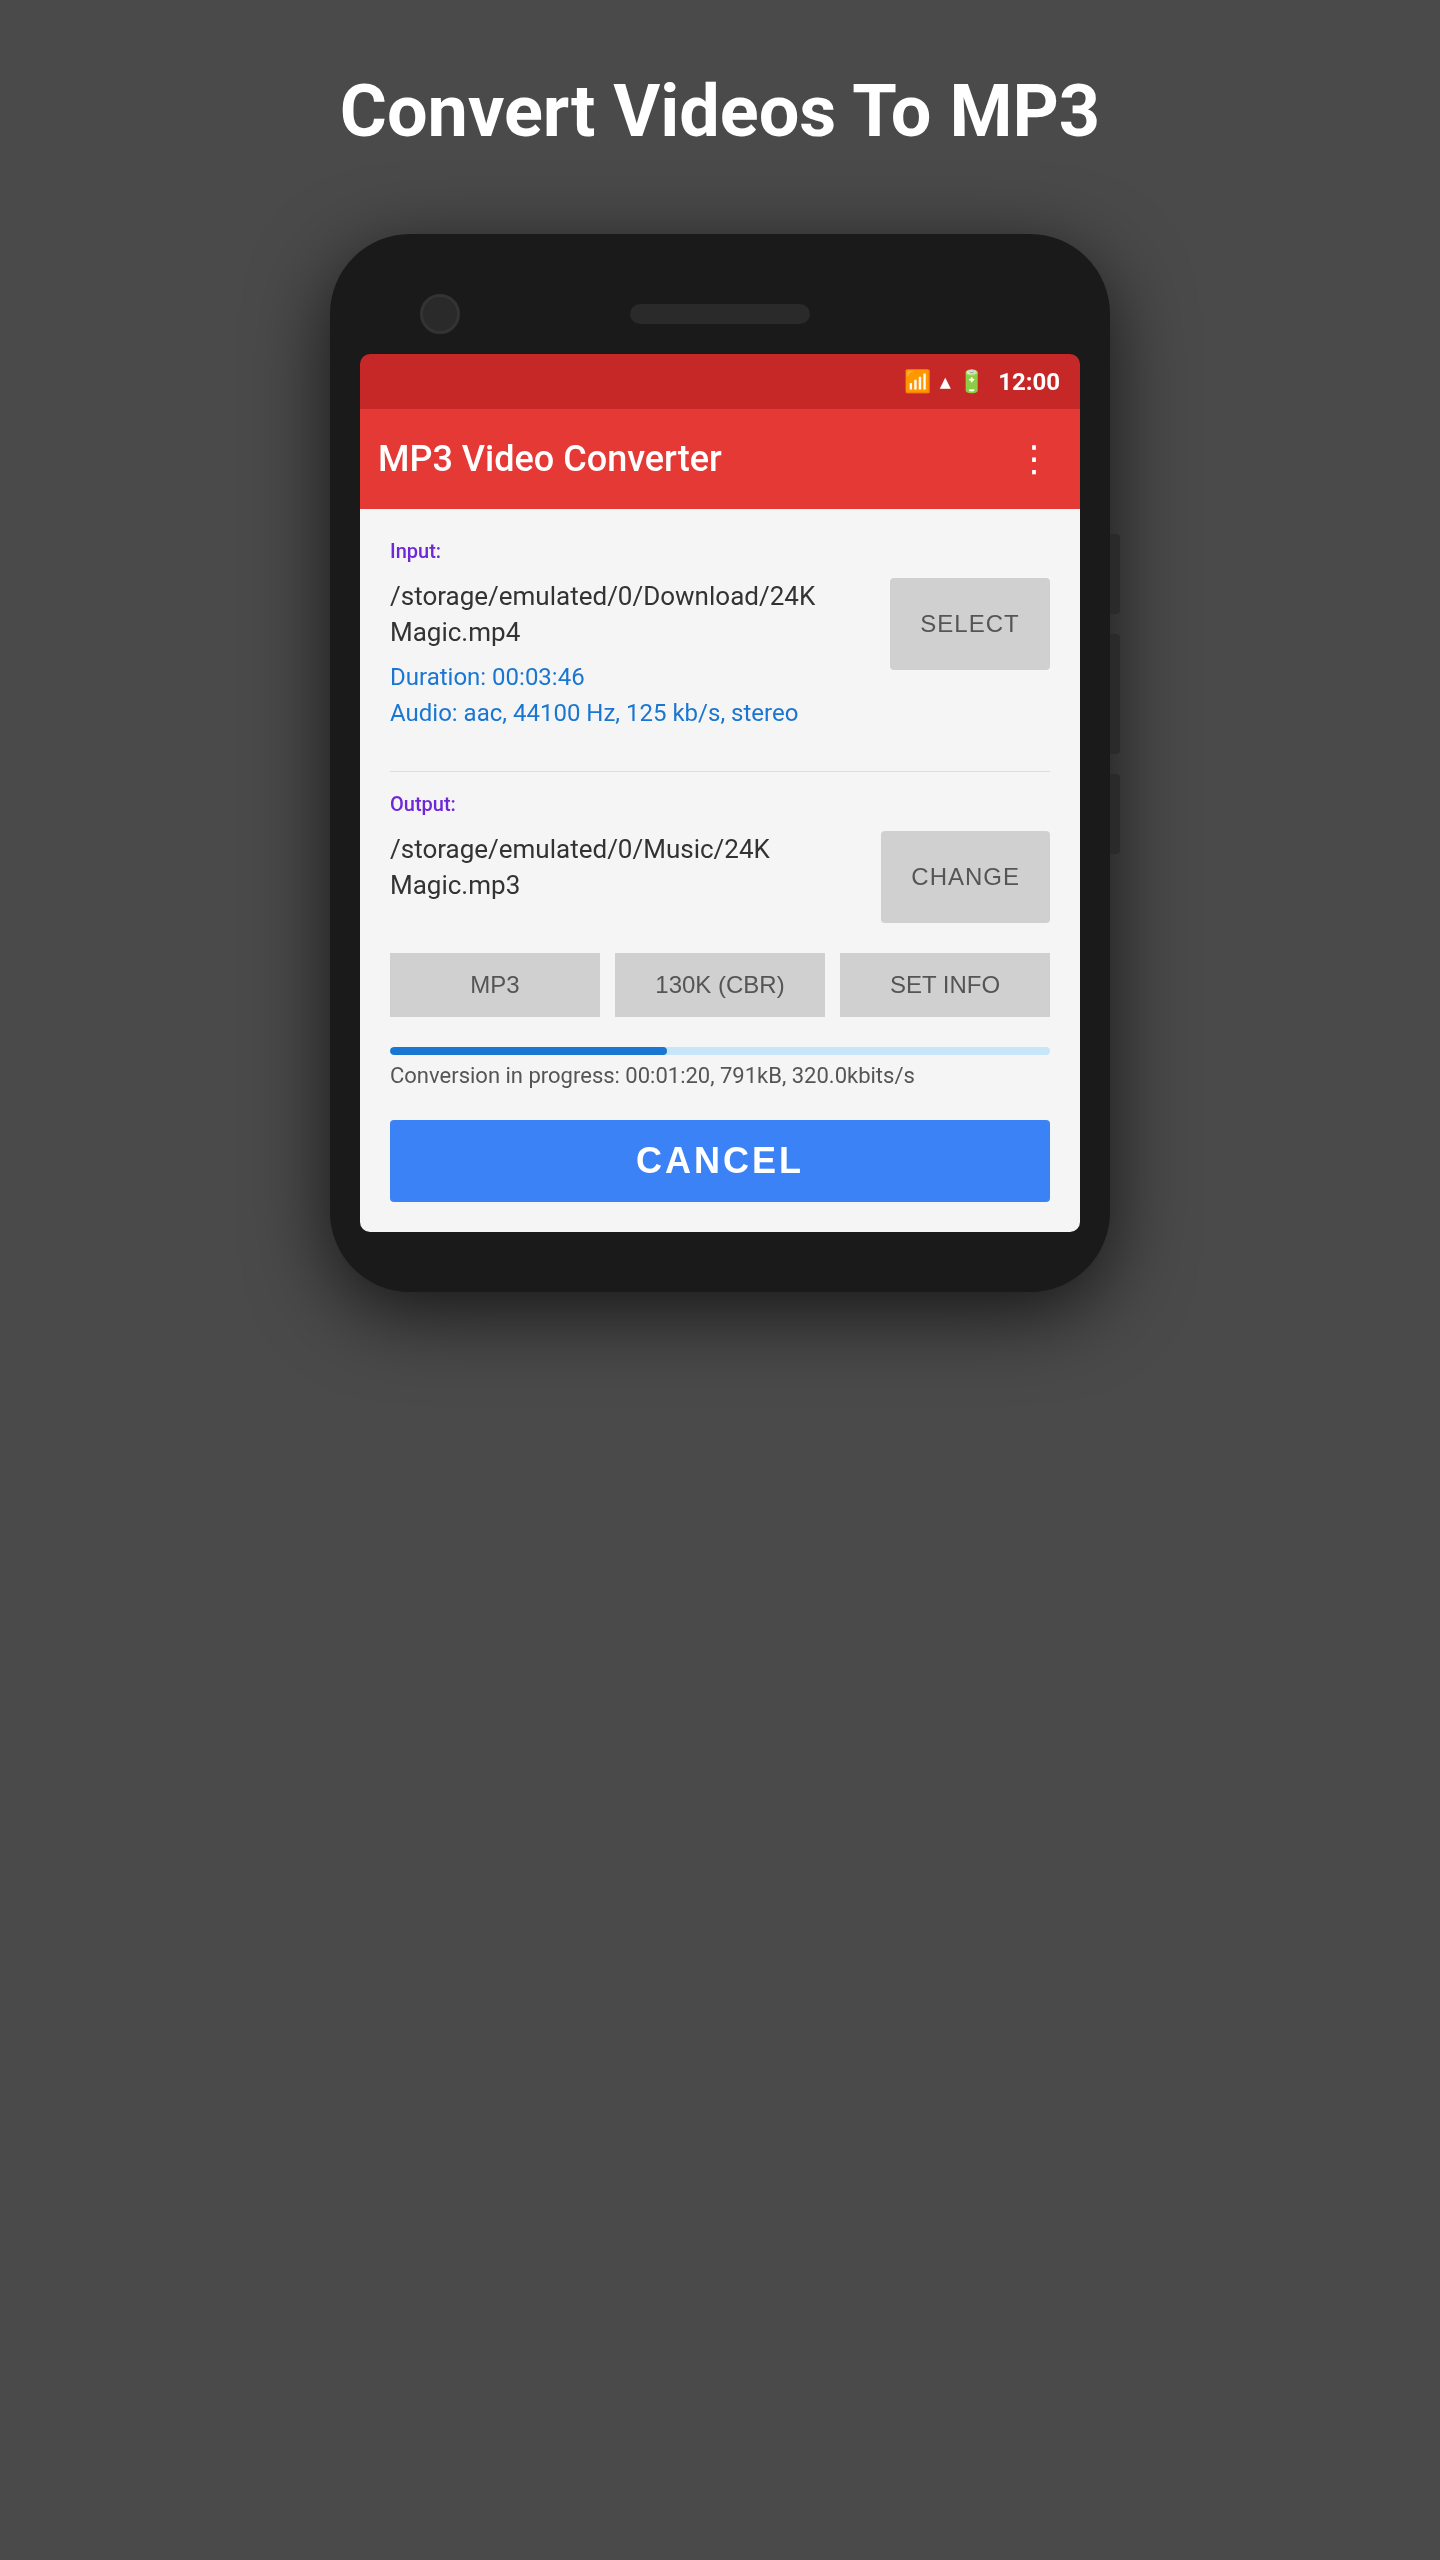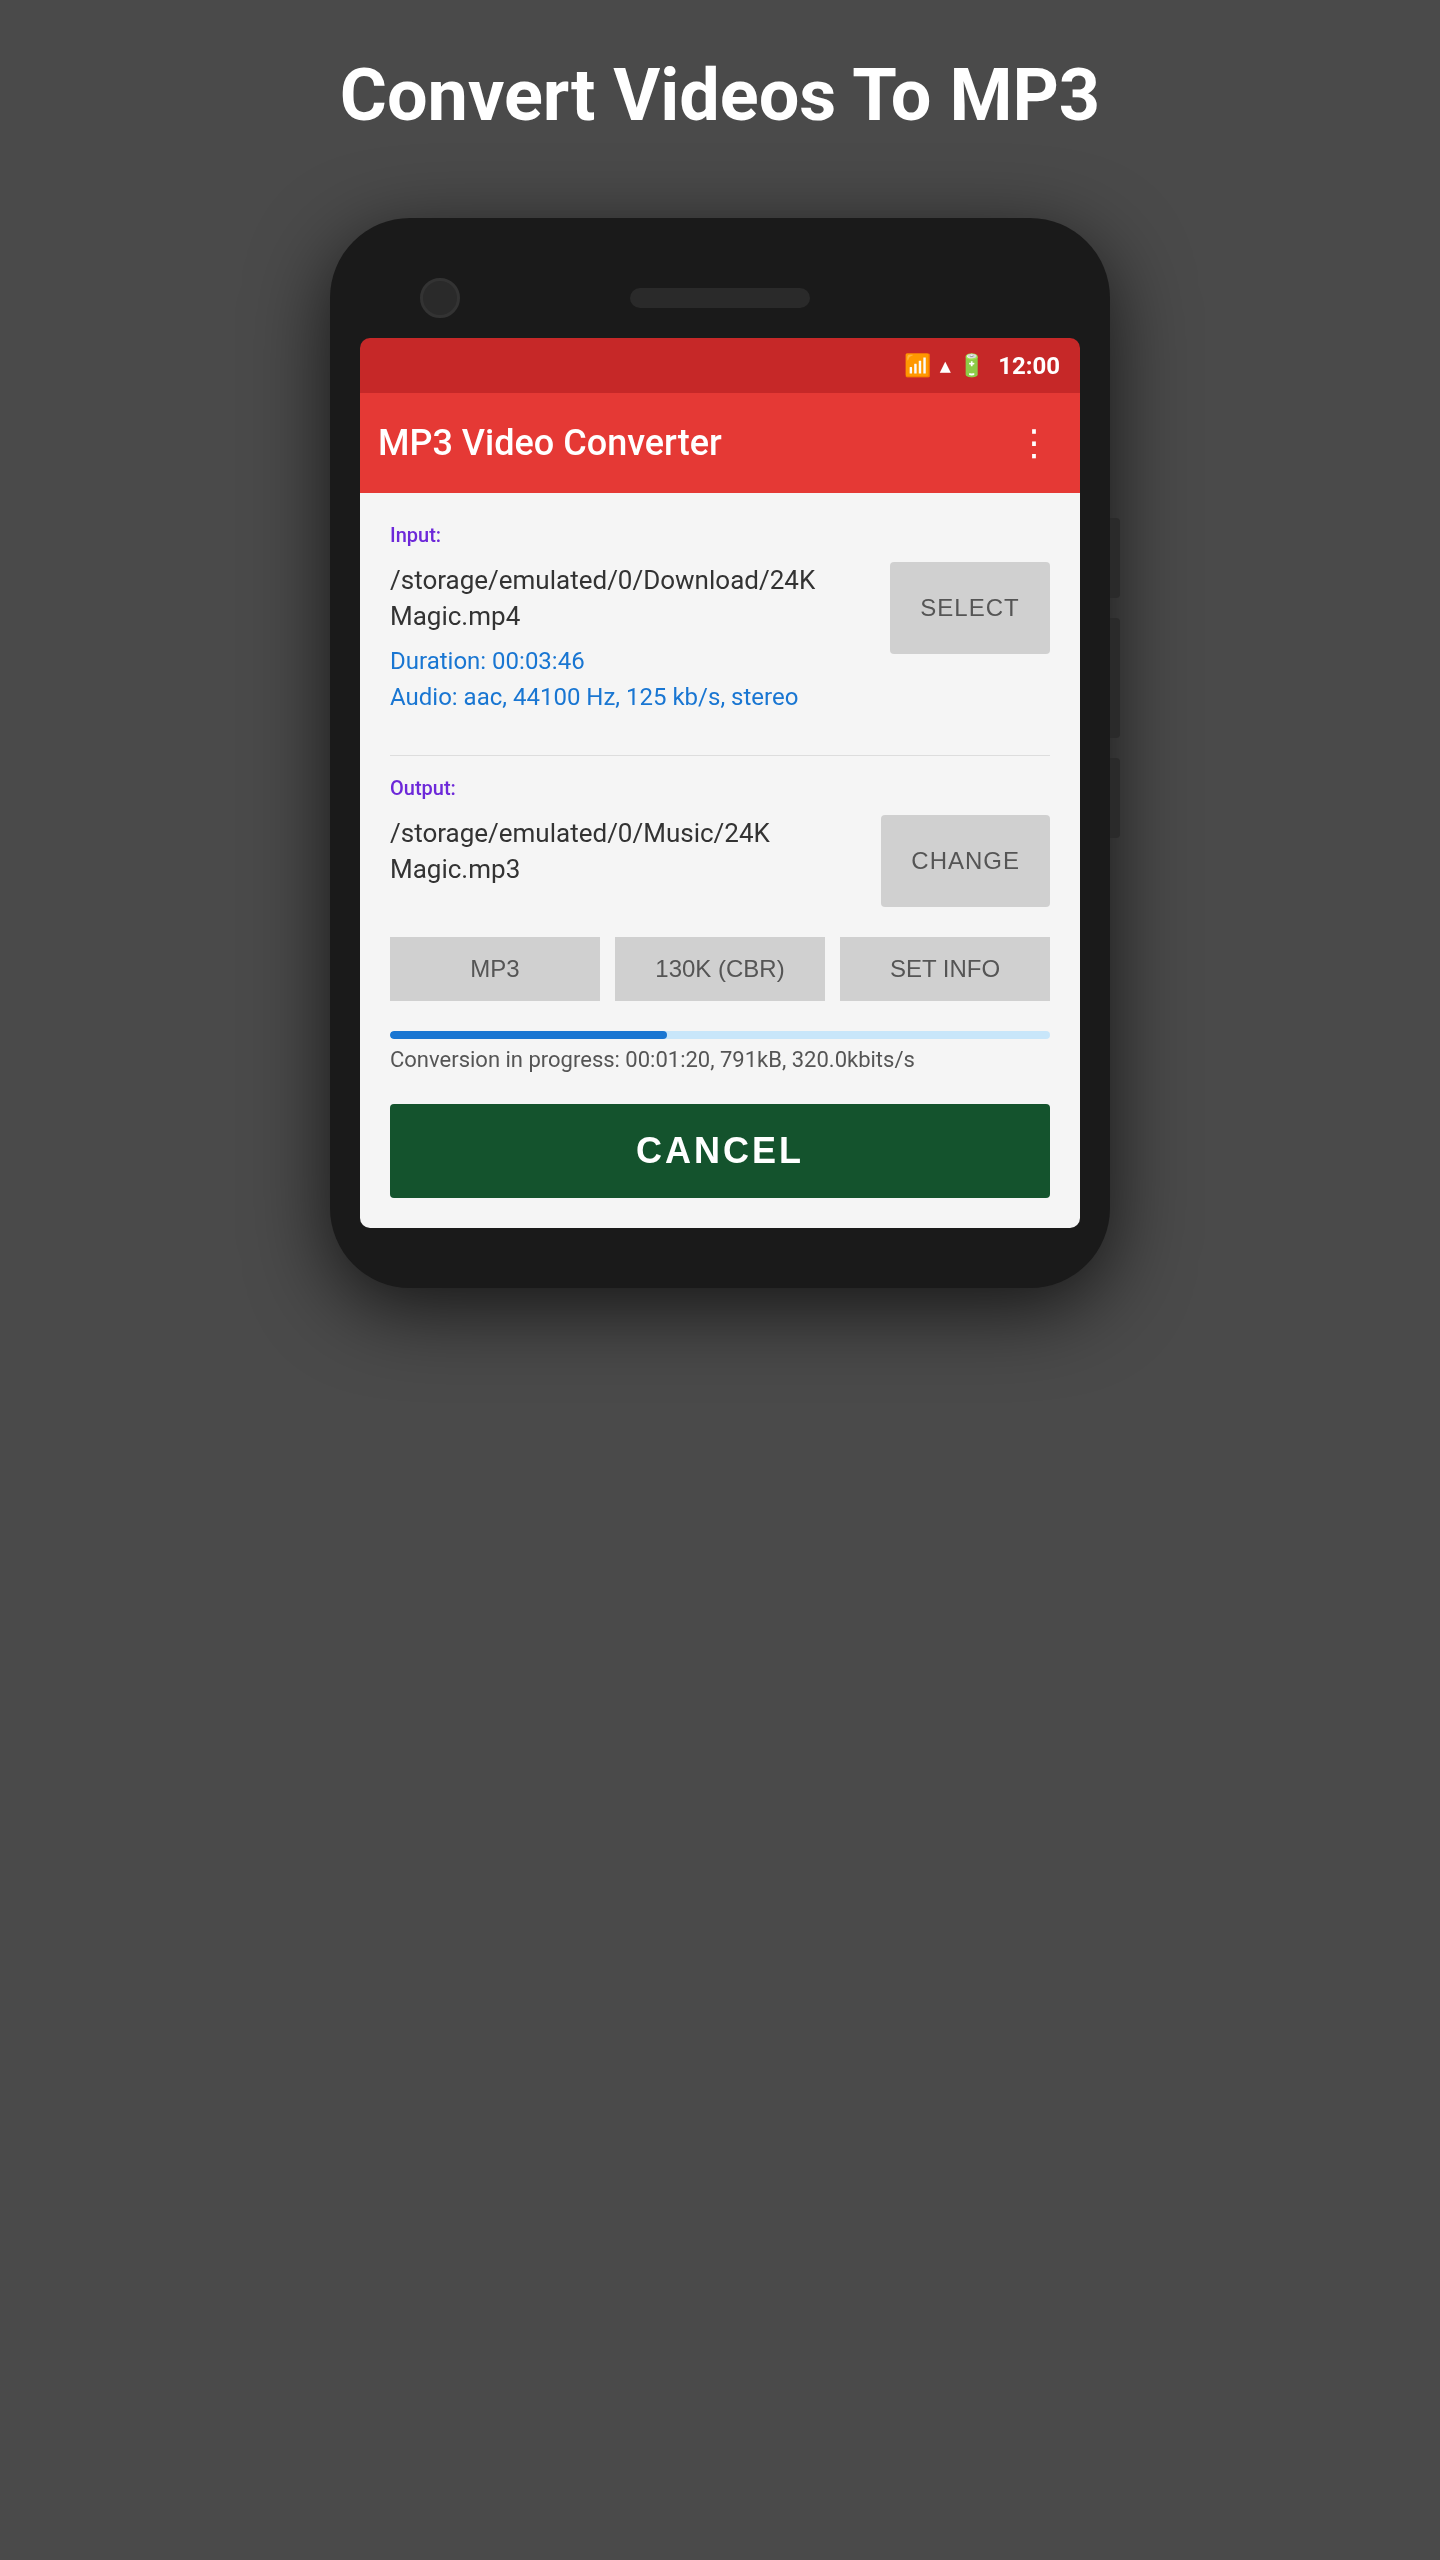--- a/index.html
+++ b/index.html
@@ -12,21 +12,21 @@
       flex-direction: column;
       align-items: center;
       font-family: 'Roboto', Arial, sans-serif;
       overflow: hidden;
     }
 
     .page-title {
       color: #ffffff;
       font-size: 72px;
       font-weight: bold;
-      margin-top: 53px;
+      margin-top: 69px;
       margin-bottom: 80px;
       text-align: center;
     }
 
     
     .phone-shell {
       width: 780px;
       background: #1a1a1a;
       border-radius: 80px;
       padding: 60px 30px 60px 30px;
@@ -248,28 +248,28 @@
       margin-top: 8px;
     }
 
     
     .content-spacer {
       flex: 1;
     }
 
     
     .cancel-button {
-      background: #14532d;
+      background: #3b82f6;
       border: none;
       border-radius: 4px;
       color: white;
       font-size: 36px;
       font-weight: 700;
       letter-spacing: 3px;
-      padding: 26px;
+      padding: 20px;
       width: 100%;
       cursor: pointer;
       text-align: center;
       margin-top: 20px;
     }
 
     
     .phone-side-right {
       position: absolute;
       right: -10px;

